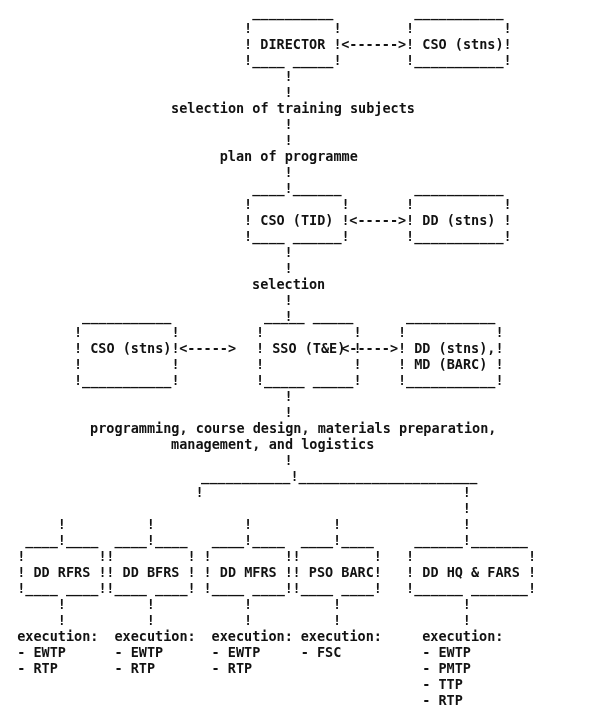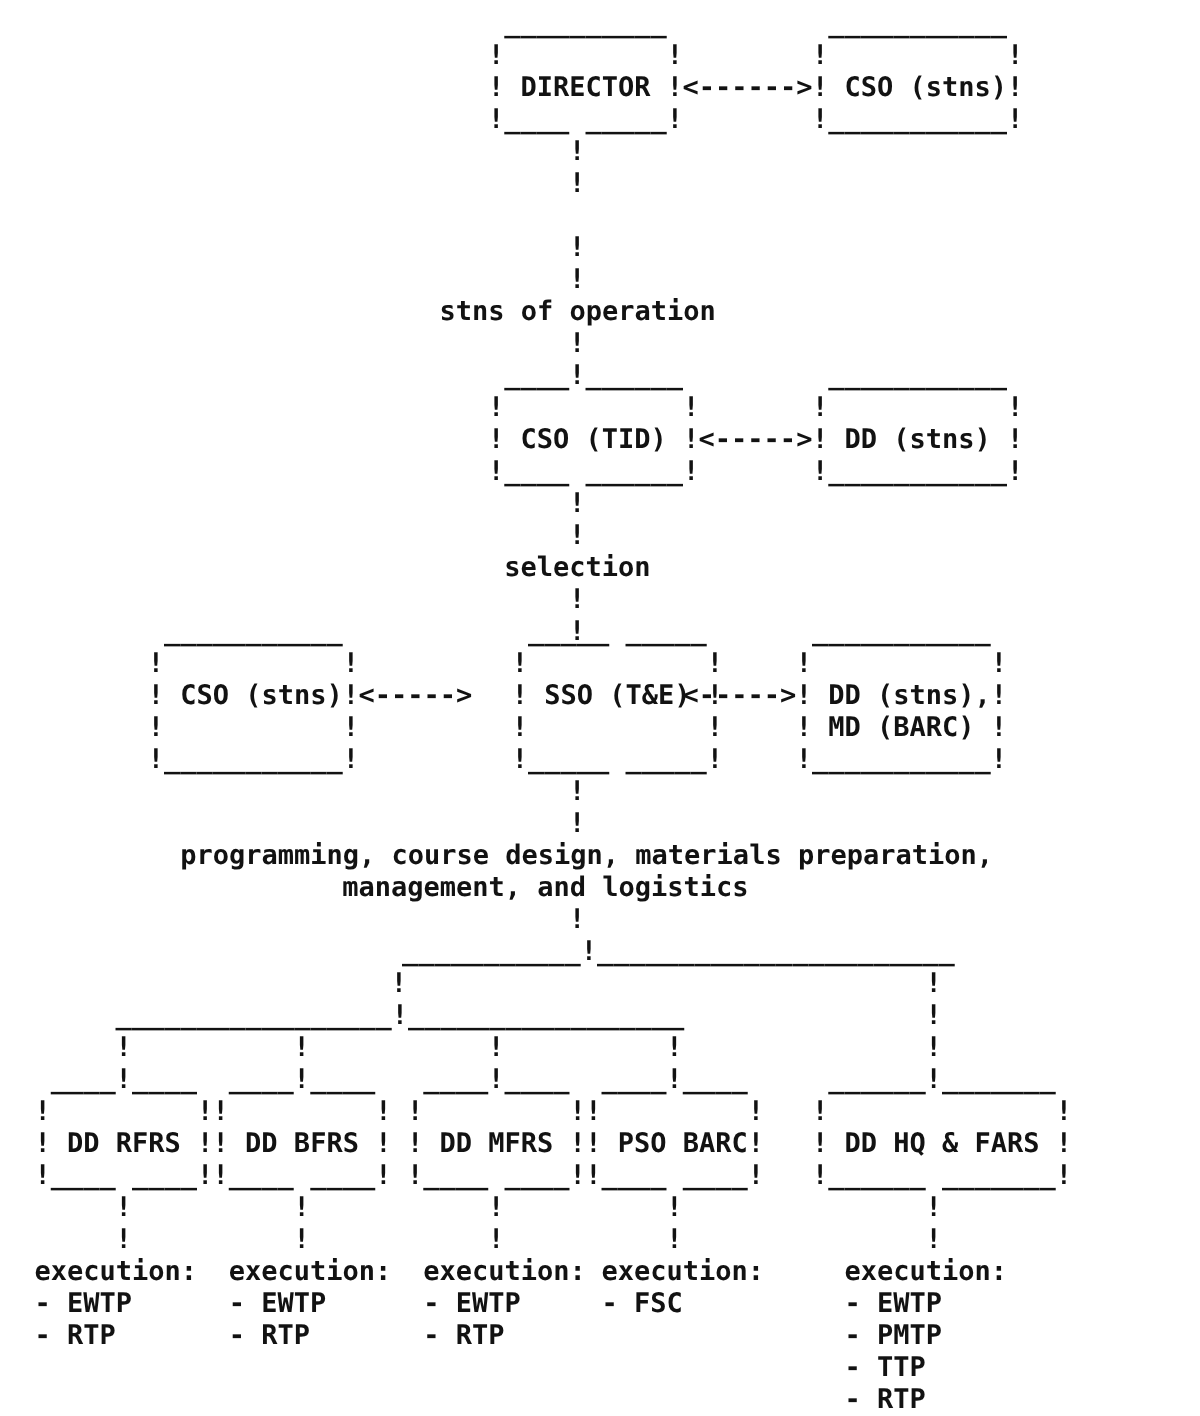--- a/index.html
+++ b/index.html
@@ -35,23 +35,24 @@
 ! DIRECTOR !
 !____ _____!</pre>
   <pre class="u" style="left: 341.2px; top: 36px;">&lt;------&gt;</pre>
   <pre class="u" style="left: 406px; top: 4px;"> ___________ 
 !           !
 ! CSO (stns)!
 !___________!</pre>
 
   <pre class="u" style="left: 284.5px; top: 68px;">!
 !</pre>
+  <pre class="u" style="left: 171.1px; top: 100px;">selection of training subjects</pre>
   <pre class="u" style="left: 284.5px; top: 116px;">!
 !</pre>
-  <pre class="u" style="left: 219.7px; top: 148px;">stns of operation</pre>
+  <pre class="u" style="left: 219.7px; top: 148px;">plan of programme</pre>
   <pre class="u" style="left: 284.5px; top: 164px;">!
 !</pre>
 
   <pre class="u" style="left: 244px; top: 180px;"> ____ ______ 
 !           !
 ! CSO (TID) !
 !____ ______!</pre>
   <pre class="u" style="left: 349.3px; top: 212px;">&lt;-----&gt;</pre>
   <pre class="u" style="left: 406px; top: 180px;"> ___________ 
 !           !
@@ -87,21 +88,20 @@
   <pre class="u" style="left: 90.1px; top: 420px;">programming, course design, materials preparation,</pre>
   <pre class="u" style="left: 171.1px; top: 436px;">management, and logistics</pre>
   <pre class="u" style="left: 284.5px; top: 452px;">!</pre>
 
   <pre class="u" style="left: 201px; top: 468px;">___________!______________________</pre>
   <pre class="u" style="left: 195.4px; top: 484px;">!</pre>
   <pre class="u" style="left: 462.7px; top: 484px;">!
 !
 !
 !</pre>
-  <pre class="u" style="left: 57.7px; top: 500px;">_________________!_________________</pre>
   <pre class="u" style="left: 57.7px; top: 516px;">!
 !</pre>
   <pre class="u" style="left: 146.8px; top: 516px;">!
 !</pre>
   <pre class="u" style="left: 244px; top: 516px;">!
 !</pre>
   <pre class="u" style="left: 333.1px; top: 516px;">!
 !</pre>
 
   <pre class="u" style="left: 17.2px; top: 532px;"> ____ ____ 

